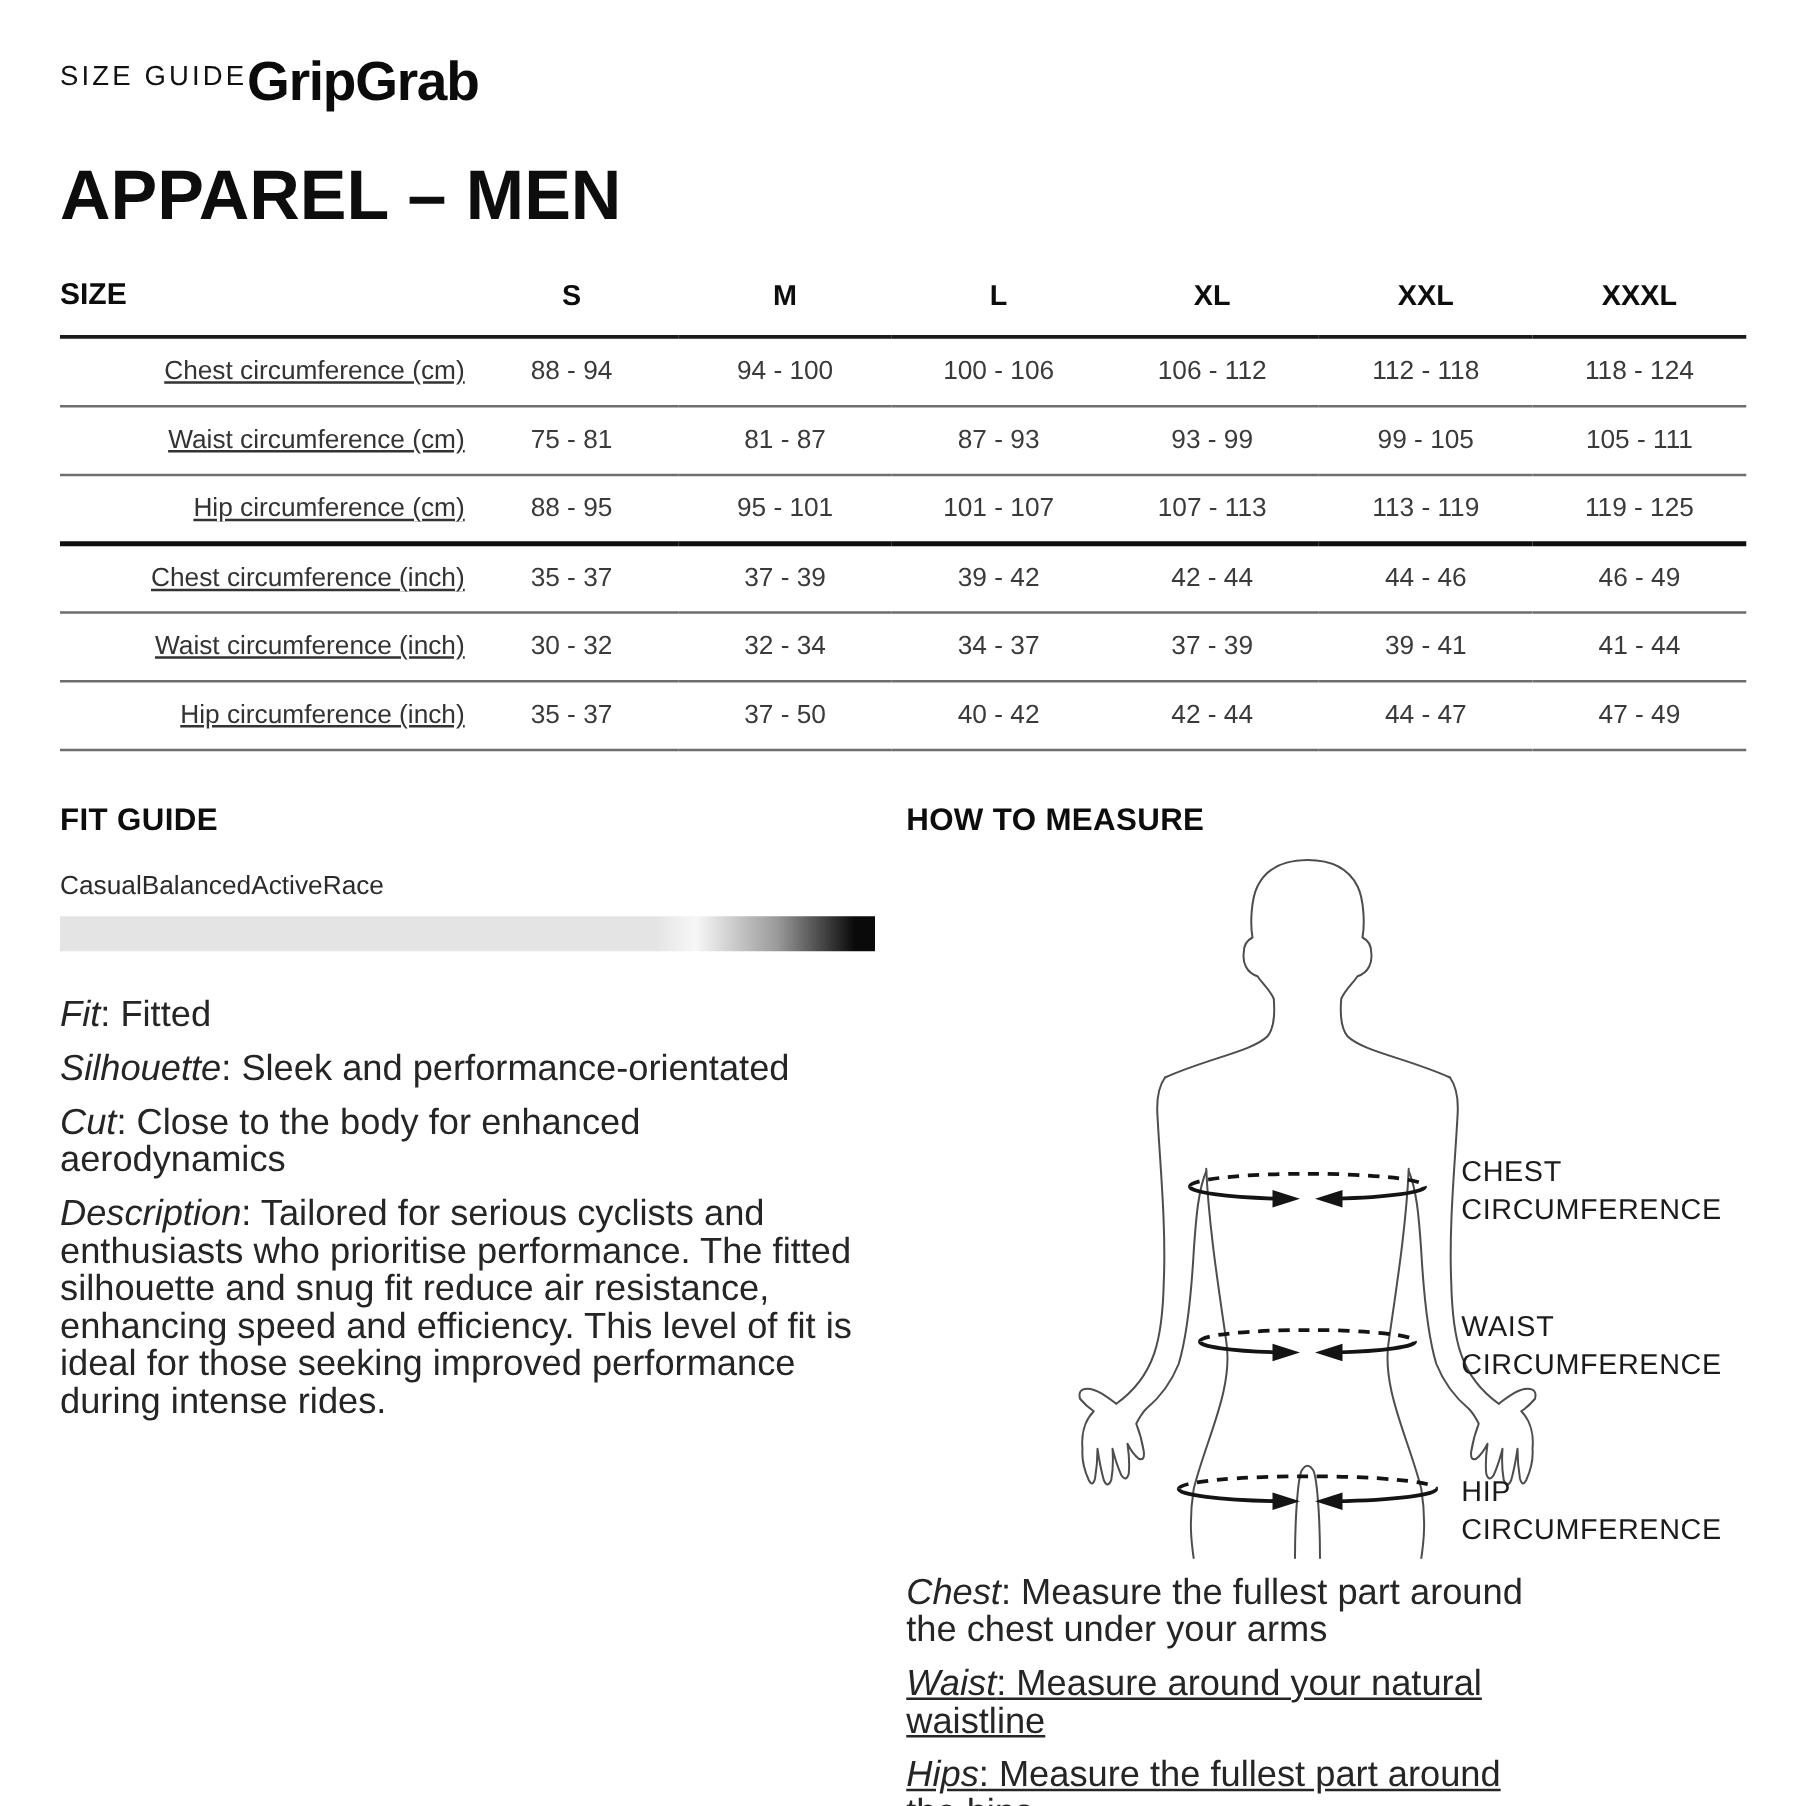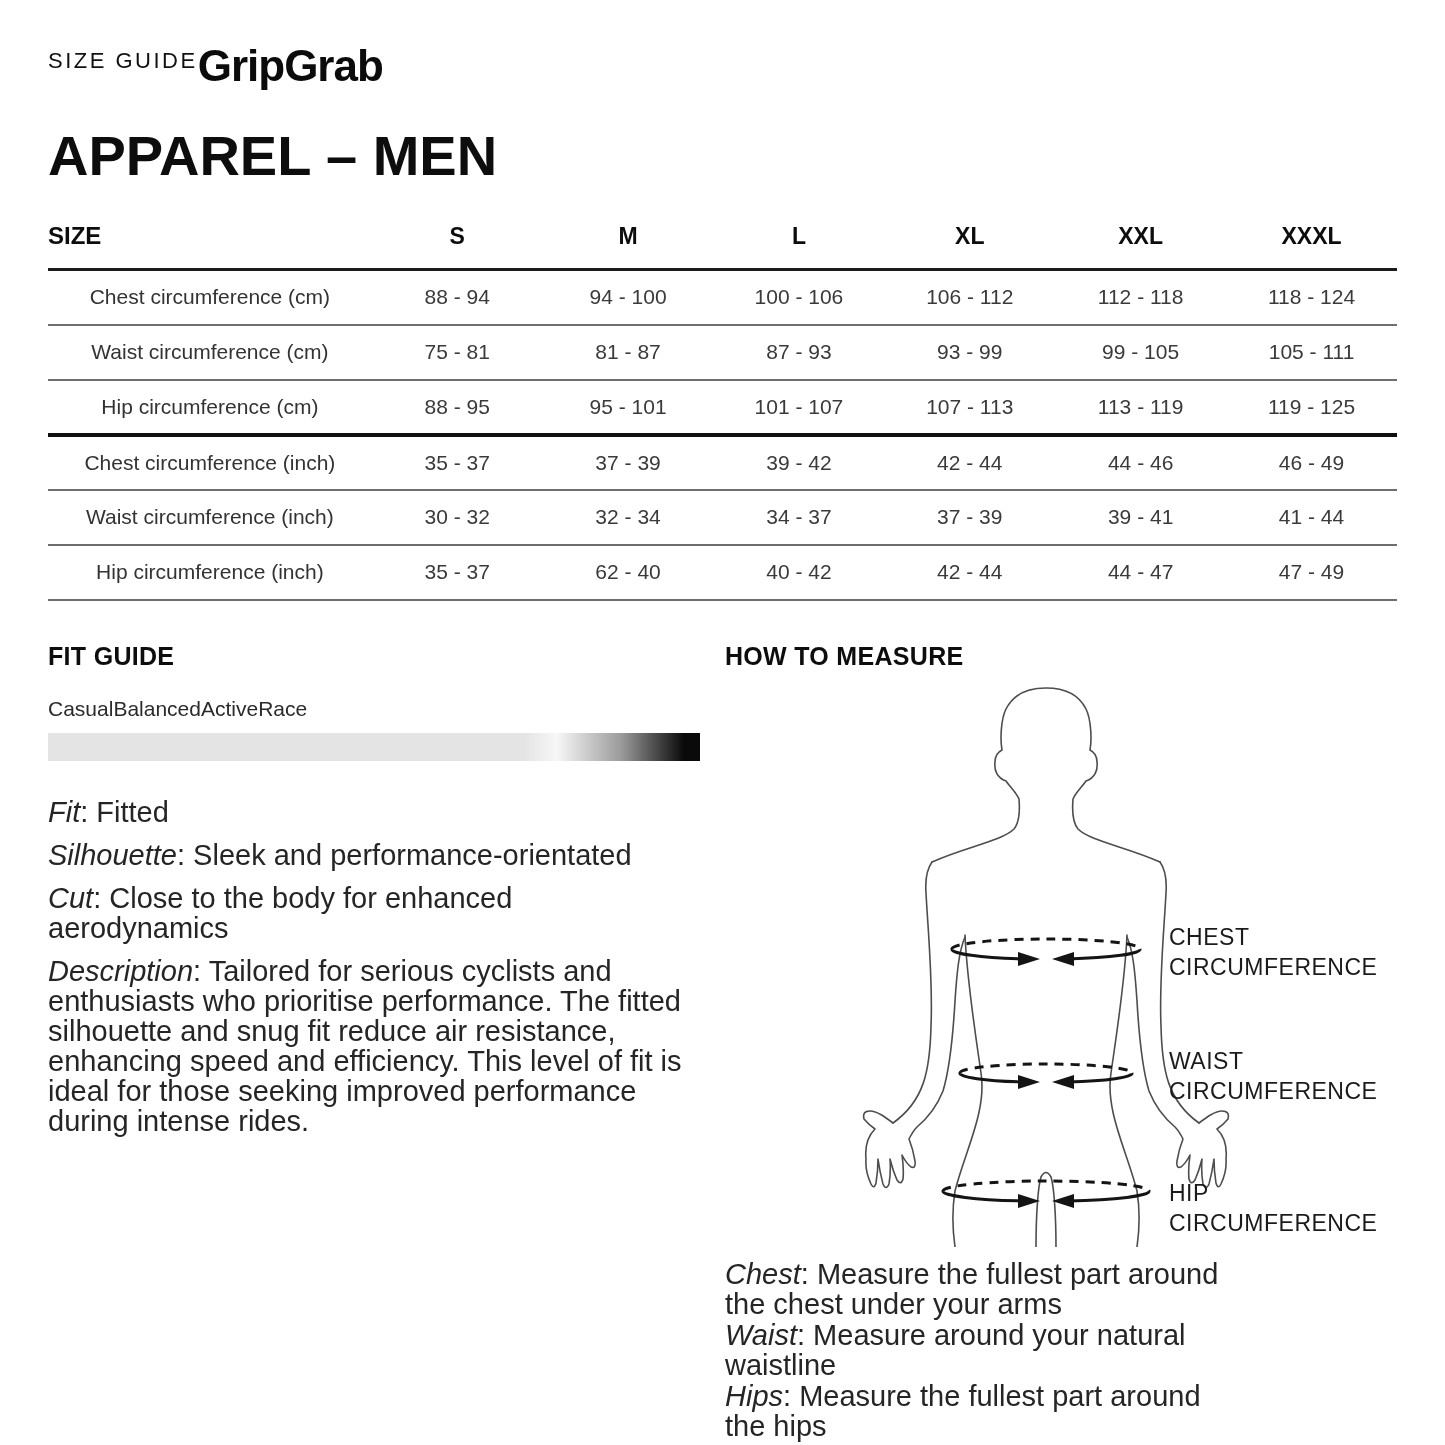--- a/index.html
+++ b/index.html
@@ -21,21 +21,21 @@
   .page-title { margin-top:32px; font-size:56px; font-weight:700; letter-spacing:0px; color:#0d0d0d; line-height:1; }
 
   
   table.size-table { width:100%; border-collapse:collapse; margin-top:30px; }
   .size-table col.c-label { width:24%; }
   .size-table col.c-val { width:12.6667%; }
   .size-table thead th { font-size:23px; font-weight:700; color:#0d0d0d; padding:8px 0 18px 0; }
   .size-table thead th.first { text-align:left; font-size:24px; }
   .size-table thead tr { border-bottom:3px solid #1b1b1b; }
   .size-table tbody td { height:55px; font-size:21px; color:#3a3a3a; text-align:center; font-weight:400; }
-  .size-table tbody td.row-label { text-align:center; color:#333; }
+  .size-table tbody td.row-label { text-align:right; color:#333;text-decoration:underline; }
   .size-table tbody tr { border-bottom:2px solid #6e6e6e; }
   .size-table tbody tr.cm-inch-separator { border-bottom:4px solid #0f0f0f; }
 
   
   .columns { display:flex; gap:25px; margin-top:42px; }
   .col { width:652px; flex:0 0 652px; }
   .section-heading { font-size:25px; font-weight:700; letter-spacing:0.3px; color:#0d0d0d; line-height:26px; }
 
   
   .fit-scale-labels { display:flex; justify-content:flex-start; margin-top:28px; font-size:21px; color:#2b2b2b; }
@@ -46,21 +46,21 @@
   .attr-block { font-size:29px; line-height:30px; color:#252525; }
   .attr-block em { font-style:italic; }
   .fit-attrs .attr-block:first-child { margin-top:36px; }
   .fit-attrs .attr-block + .attr-block { margin-top:13px; }
 
   
   .figure-wrap { margin-top:12px; }
   svg.body-figure { display:block; }
   svg.body-figure text { font-family:"Liberation Sans", sans-serif; font-size:23px; letter-spacing:0.5px; fill:#1b1b1b; }
   .measure-instructions { margin-top:12px; max-width:520px; }
-  .measure-instructions .attr-block + .attr-block { margin-top:1px; }
+  .measure-instructions .attr-block + .attr-block { margin-top:13px;text-decoration:underline; }
 </style>
 </head>
 <body>
 
 <div class="page">
 
   <div class="topbar">
     <div class="eyebrow">SIZE GUIDE</div>
     <div class="brand-logo">GripGrab</div>
   </div>
@@ -130,21 +130,21 @@
         <td>30 - 32</td>
         <td>32 - 34</td>
         <td>34 - 37</td>
         <td>37 - 39</td>
         <td>39 - 41</td>
         <td>41 - 44</td>
       </tr>
       <tr>
         <td class="row-label">Hip circumference (inch)</td>
         <td>35 - 37</td>
-        <td>62 - 40</td>
+        <td>37 - 50</td>
         <td>40 - 42</td>
         <td>42 - 44</td>
         <td>44 - 47</td>
         <td>47 - 49</td>
       </tr>
     </tbody>
   </table>
 
   <div class="columns">
 

